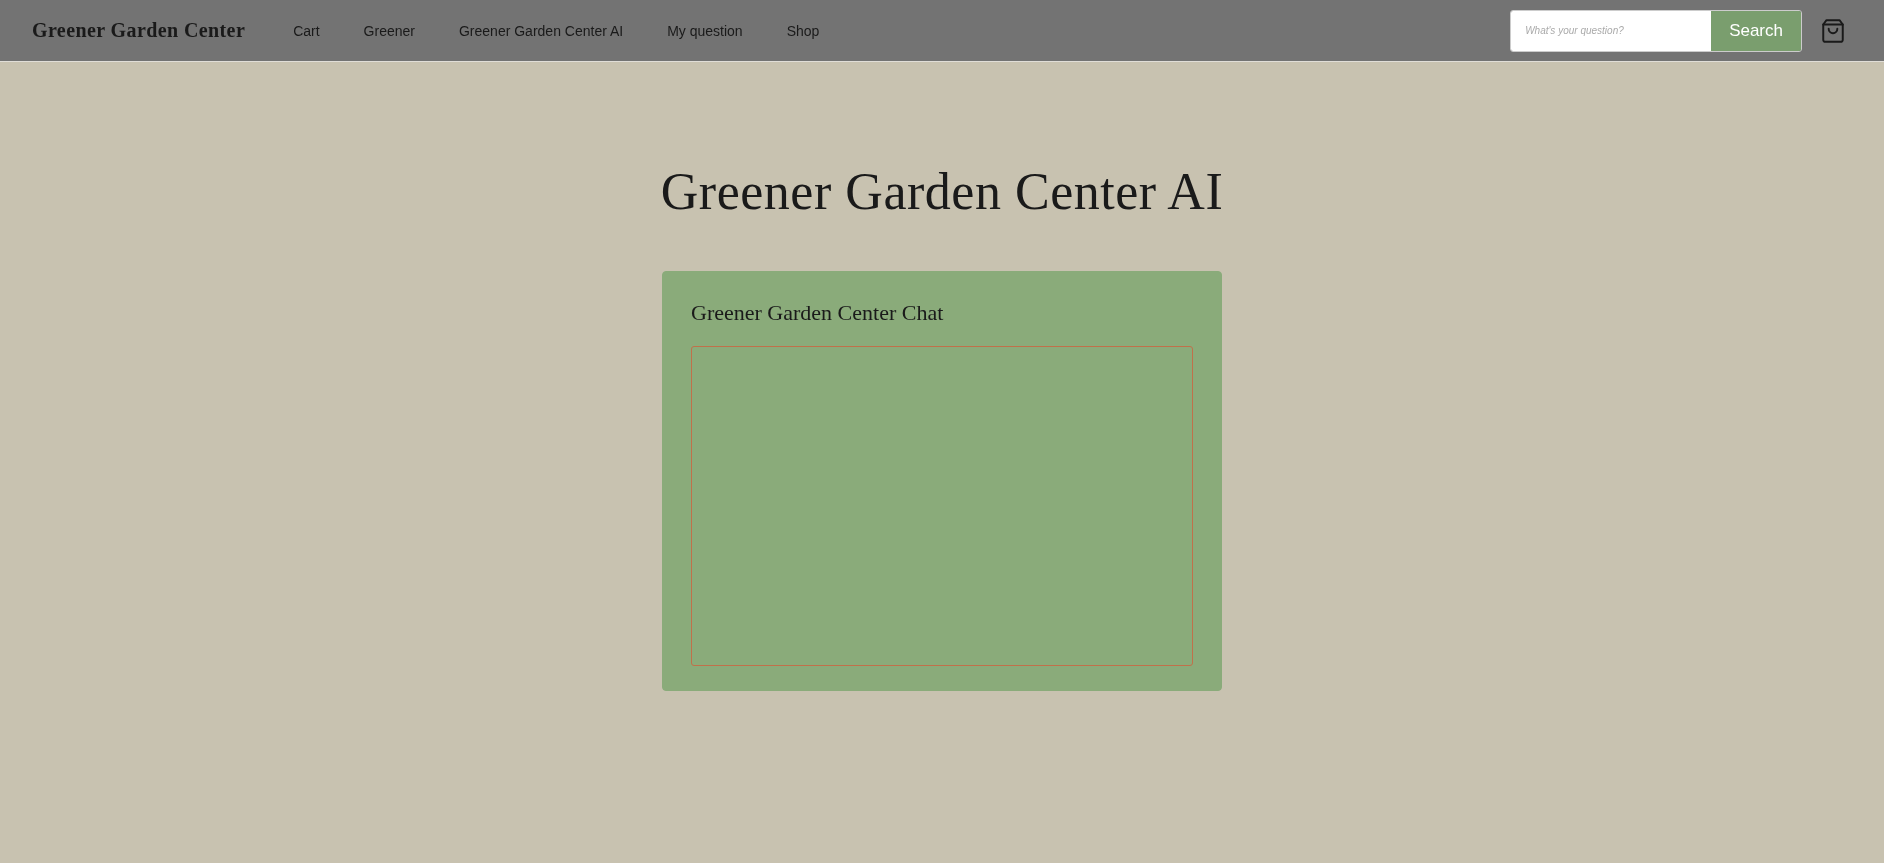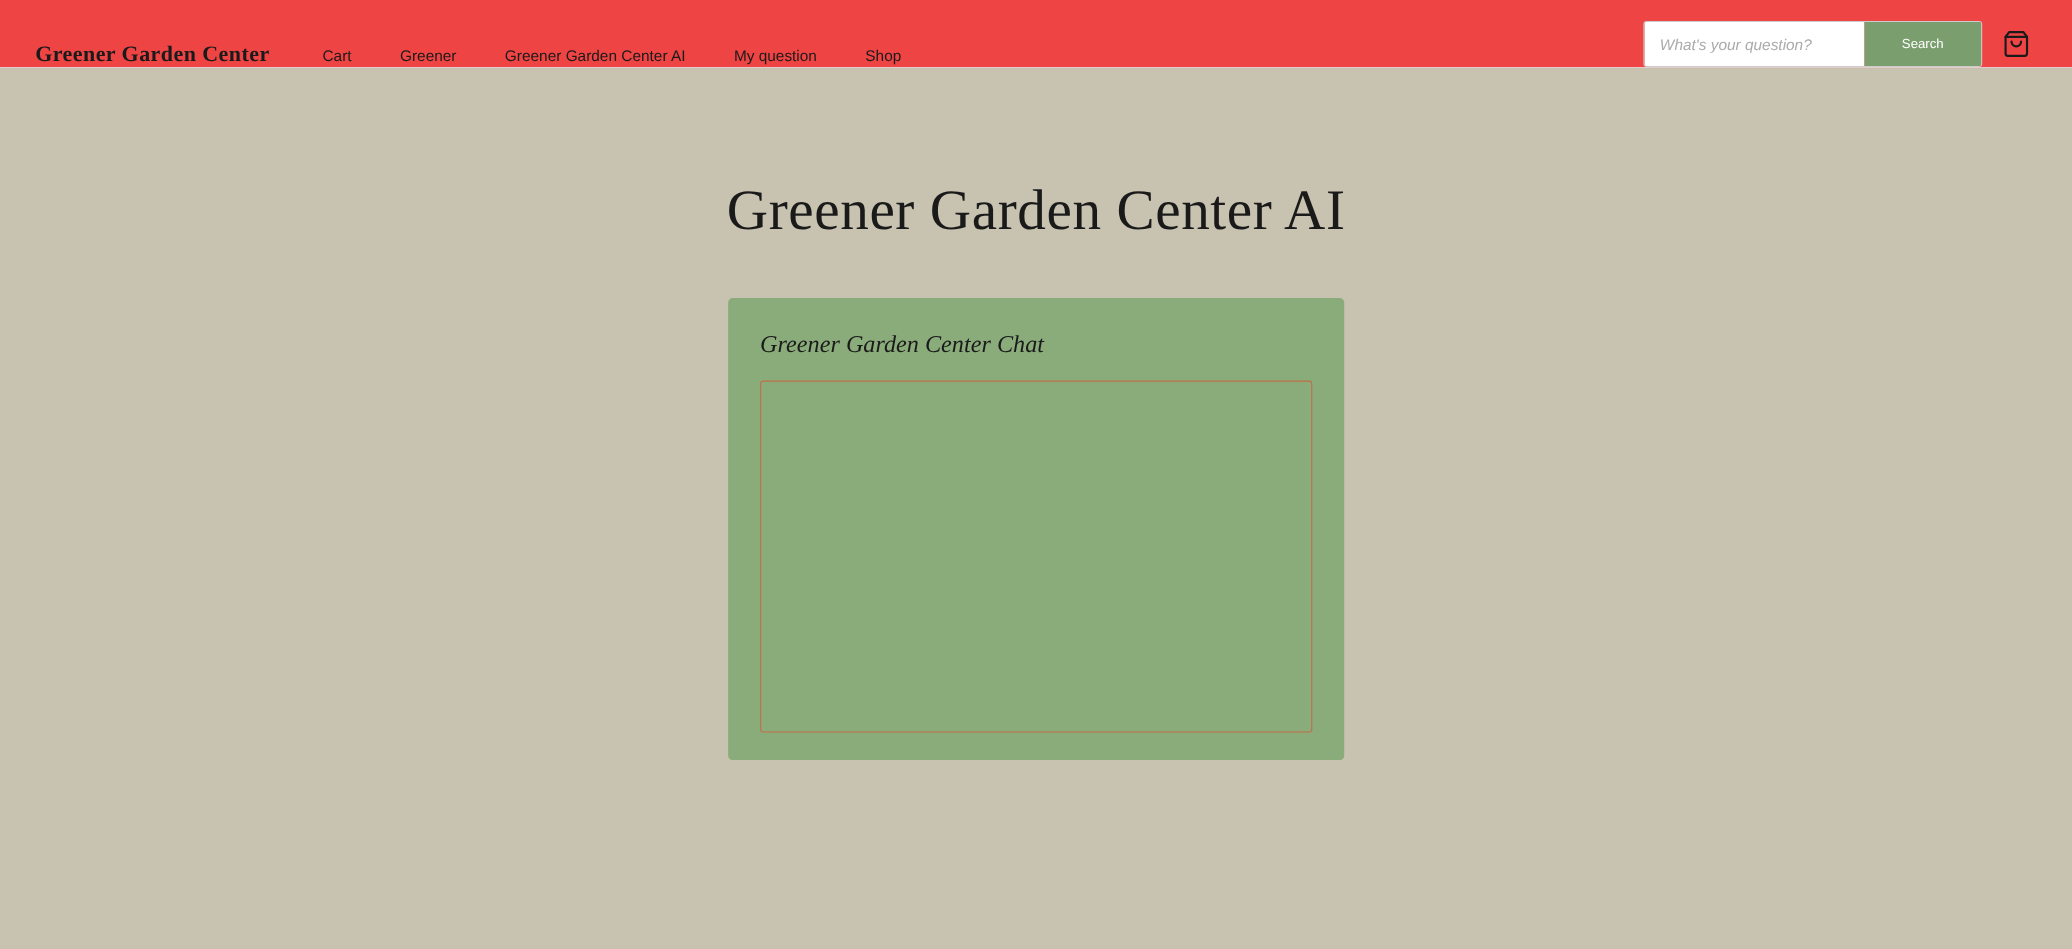--- a/index.html
+++ b/index.html
@@ -10,25 +10,25 @@
 
     body {
       font-family: Georgia, 'Times New Roman', serif;
       background-color: #c8c2b0;
       min-height: 863px;
       width: 1884px;
     }
 
     
     .navbar {
-      background-color: #ef4444;
+      background-color: #737373;
       border-bottom: 1px solid #e0ddd7;
       height: 62px;
       display: flex;
-      align-items: flex-end;
+      align-items: center;
       padding: 0 32px;
       justify-content: space-between;
     }
 
     .navbar-left {
       display: flex;
       align-items: center;
       gap: 48px;
     }
 
@@ -68,39 +68,39 @@
       overflow: hidden;
       height: 42px;
     }
 
     .search-input {
       width: 200px;
       height: 100%;
       border: none;
       outline: none;
       padding: 0 14px;
-      font-size: 14px;
+      font-size: 10px;
       font-family: Arial, sans-serif;
       color: #555;
       background: #fff;
     }
 
     .search-input::placeholder {
       color: #aaa;
       font-style: italic;
     }
 
     .search-button {
       height: 100%;
-      padding: 0 34px;
+      padding: 0 18px;
       background-color: #7a9e6e;
       color: #fff;
       border: none;
       cursor: pointer;
-      font-size: 12px;
+      font-size: 17px;
       font-family: Arial, sans-serif;
       font-weight: 500;
     }
 
     .cart-icon-wrapper {
       display: flex;
       align-items: center;
       justify-content: center;
       width: 38px;
       height: 38px;
@@ -132,21 +132,20 @@
     }
 
     
     .chat-container {
       width: 560px;
       background-color: #8aab7a;
       border: 1px solid #8aab7a;
       border-radius: 4px;
       padding: 28px 28px 0 28px;
       min-height: 420px;
-      font-style: italic;
     }
 
     .chat-title {
       font-size: 22px;
       font-weight: 400;
       color: #1a1a1a;
       font-family: Georgia, serif;
       margin-bottom: 20px;
     }
 

